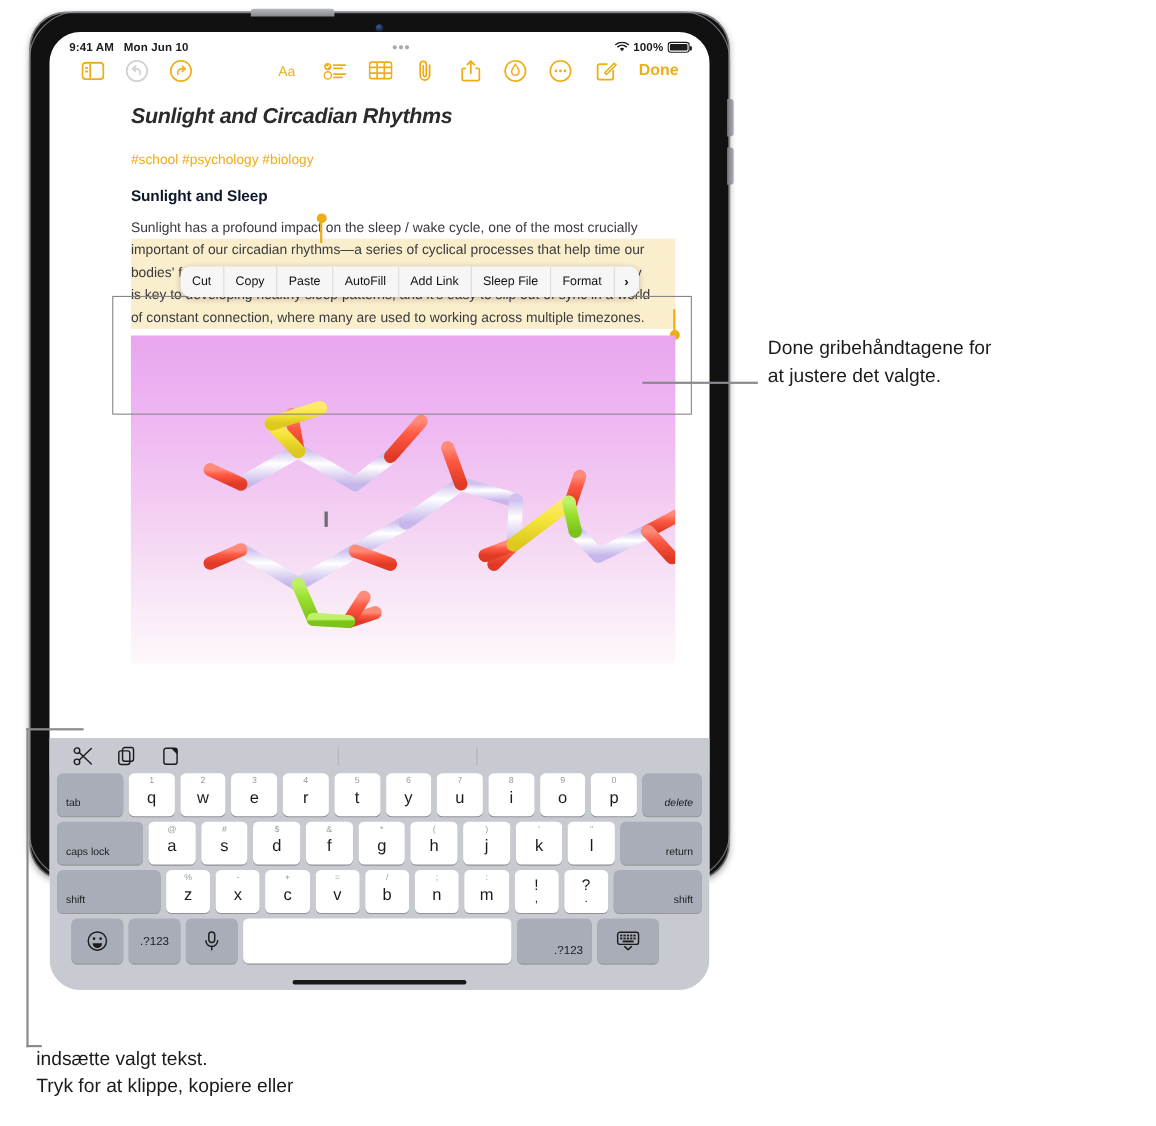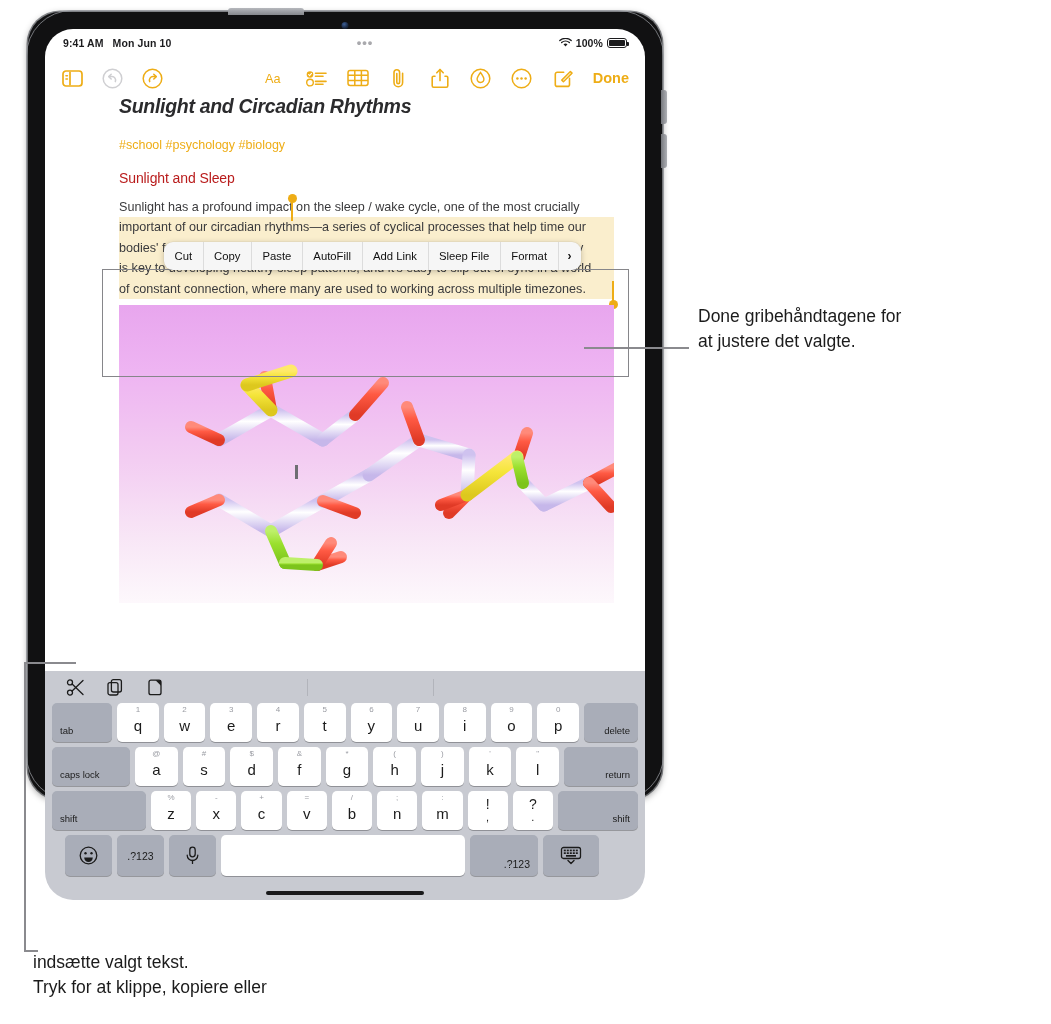--- a/index.html
+++ b/index.html
@@ -62,37 +62,37 @@
   .batt{
     display:inline-block;width:20px;height:10px;border:1.3px solid #1c1c1e;
     border-radius:3px;position:relative;box-sizing:border-box;padding:1px;
   }
   .batt:after{content:"";position:absolute;right:-3.2px;top:3px;width:1.8px;height:4px;
     background:#1c1c1e;border-radius:0 1px 1px 0;}
   .batt i{display:block;height:100%;width:100%;background:#1c1c1e;border-radius:1px;}
 
   
   #toolbar{
-    height:36px;display:flex;align-items:flex-end;
-    padding:0 16px;color:#eead16;
+    height:36px;display:flex;align-items:flex-start;
+    padding:0 28px;color:#eead16;
   }
   #toolbar .tb-left{display:flex;align-items:center;gap:18px;}
   #toolbar .tb-right{margin-left:auto;display:flex;align-items:center;gap:19px;}
   .tbi{width:22px;height:22px;display:flex;align-items:center;justify-content:center;cursor:pointer;}
   .tbi svg{display:block;}
   #done-btn{font-size:14.5px;font-weight:bold;color:#eead16;cursor:pointer;}
 
   
   #note{position:relative;padding:0 18px;}
   #note-title{
     font-size:19.5px;font-weight:bold;color:#2b2b2d;
     margin:6px 0 0 56px;letter-spacing:-.3px;font-style:italic;
   }
   #tags{font-size:12.5px;color:#eead16;margin:20px 0 0 56px;}
-  #subhead{font-size:14px;font-weight:normal;color:#b91c1c;margin:18px 0 0 56px;letter-spacing:-.1px;}
+  #subhead{font-size:14px;font-weight:bold;color:#0f172a;margin:18px 0 0 56px;letter-spacing:-.1px;}
 
   #para-wrap{position:relative;margin:11px 0 0 56px;width:495px;}
   .para-line{
     font-size:12.6px;line-height:20.4px;color:#3a3a3c;white-space:nowrap;
   }
   .hl{background:#faeecd;}
   .line1{position:relative;}
 
   
   .handle{position:absolute;width:0;}
@@ -482,21 +482,21 @@
               <span class="main">i</span>
             </div>
           <div class="key">
               <span class="alt">9</span>
               <span class="main">o</span>
             </div>
           <div class="key">
               <span class="alt">0</span>
               <span class="main">p</span>
             </div>
-          <div class="key mod right" style="flex:0 0 46px;">delete</div>
+          <div class="key mod right" style="flex:0 0 46px;font-style:italic;">delete</div>
         </div>
 
         <div class="krow">
           <div class="key mod" style="flex:0 0 70px;">caps lock</div>
           <div class="key">
               <span class="alt">@</span>
               <span class="main">a</span>
             </div>
           <div class="key">
               <span class="alt">#</span>

